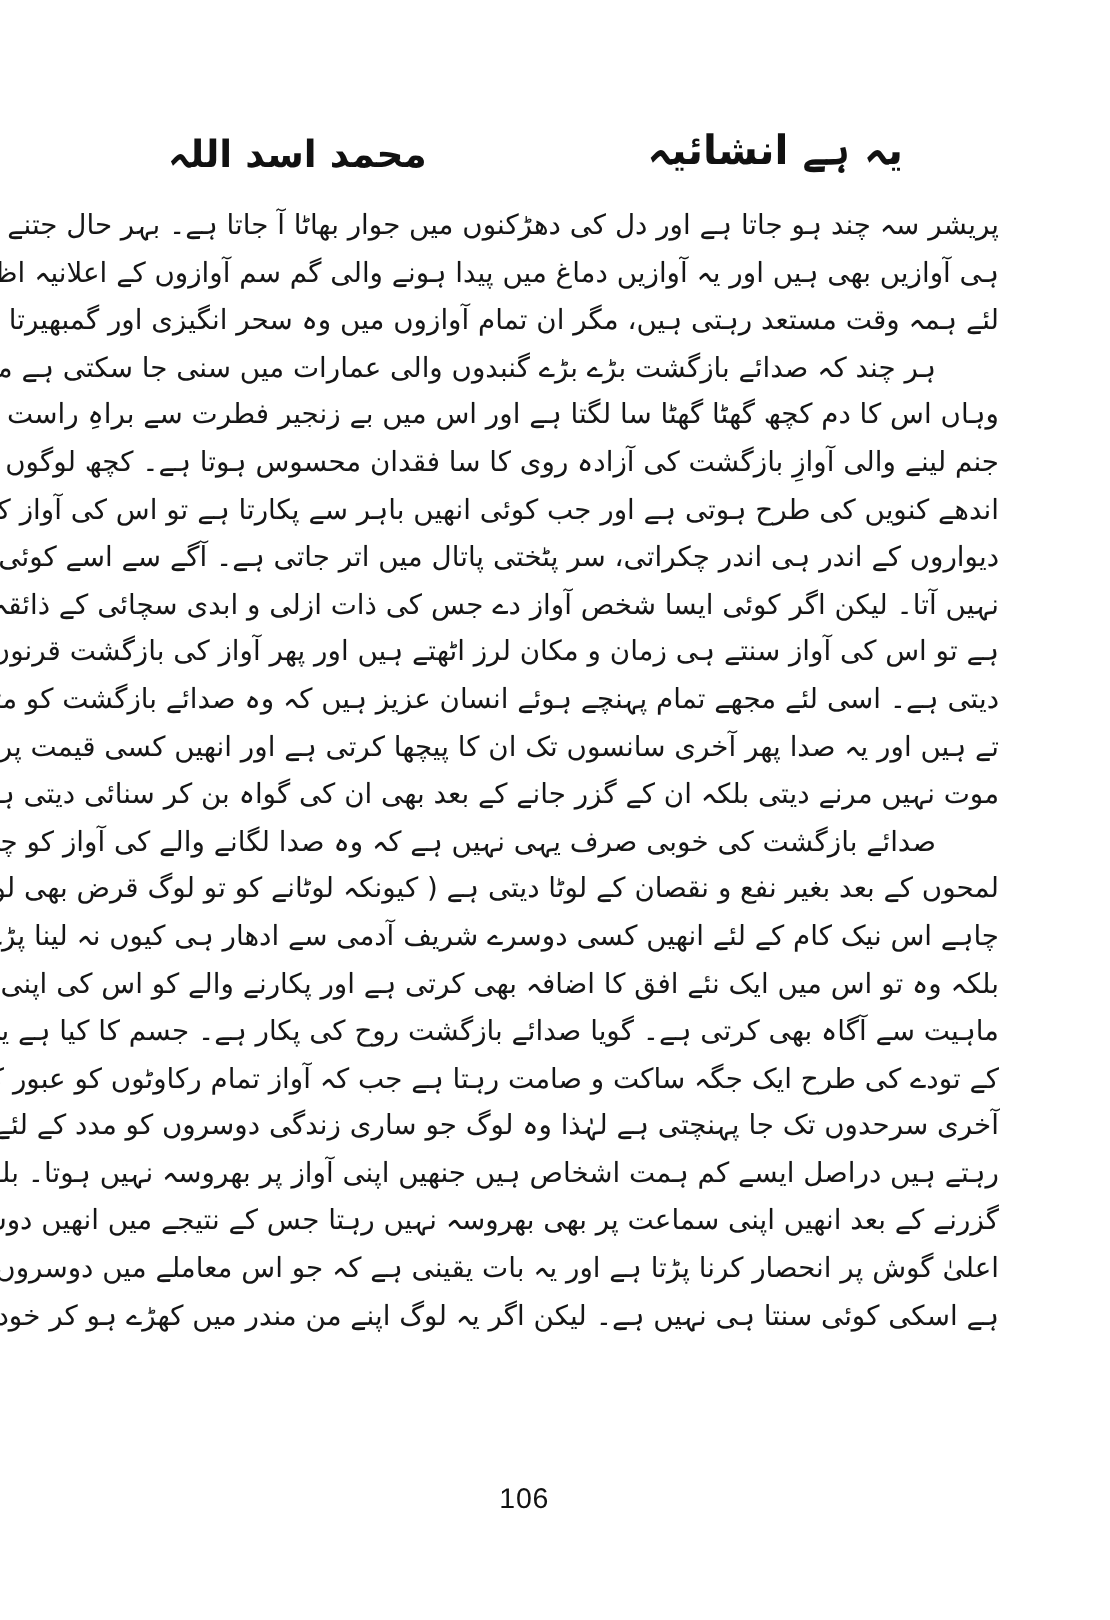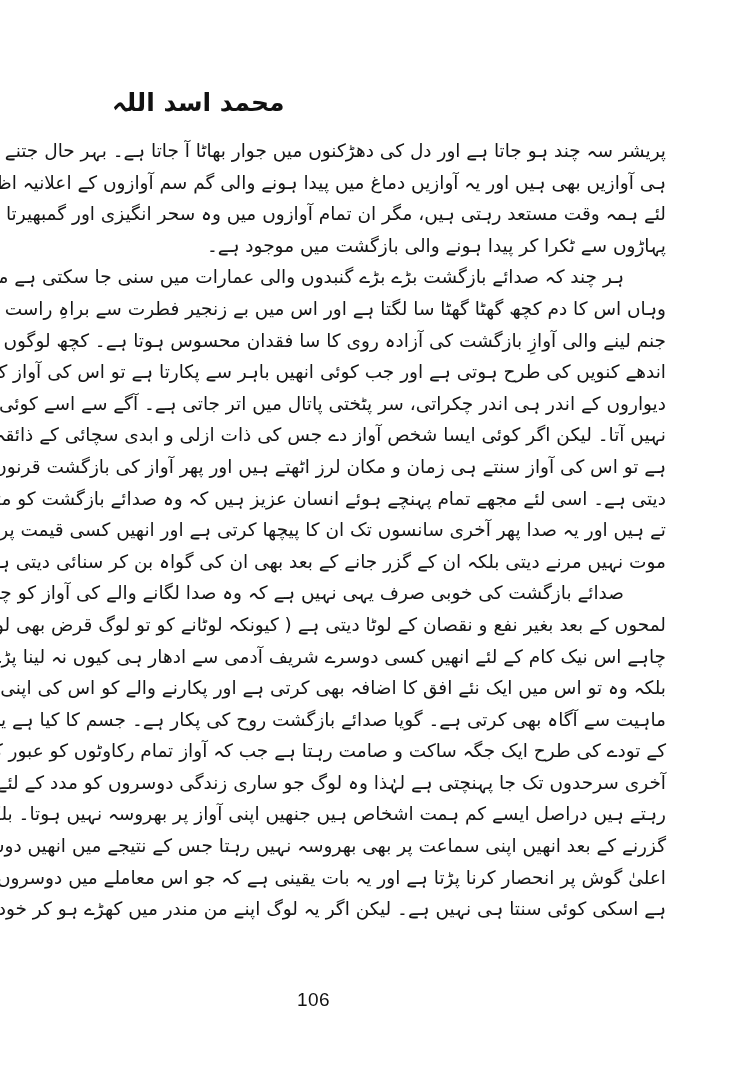--- a/index.html
+++ b/index.html
@@ -77,36 +77,37 @@
     .page-number {
       position: absolute;
       top: 989px;
       left: 0;
       width: 627px;
       text-align: center;
       font-family: "Liberation Sans", sans-serif;
       font-size: 19px;
       color: #111111;
       letter-spacing: 0.5px;
+      padding-left: 36px;
     }
   </style>
 </head>
 <body>
 
 <div class="page">
 
   <div class="header">
+    <div class="header-title">یہ ہے انشائیہ</div>
     <div class="header-author">محمد اسد اللہ</div>
   </div>
 
   <div class="body-text">
     <div class="line">پریشر سہ چند ہو جاتا ہے اور دل کی دھڑکنوں میں جوار بھاٹا آ جاتا ہے۔ بہر حال جتنے منہ ہیں اتنی</div>
     <div class="line">ہی آوازیں بھی ہیں اور یہ آوازیں دماغ میں پیدا ہونے والی گم سم آوازوں کے اعلانیہ اظہار کے</div>
     <div class="line">لئے ہمہ وقت مستعد رہتی ہیں، مگر ان تمام آوازوں میں وہ سحر انگیزی اور گمبھیرتا موجود نہیں ہے، جو</div>
-    <div class="line para-end">پہاڑوں سے ٹکرا کر پیدا ہونے والی بازگشت میں موجود ہے۔</div>
     <div class="line indent">ہر چند کہ صدائے بازگشت بڑے بڑے گنبدوں والی عمارات میں سنی جا سکتی ہے مگر</div>
     <div class="line">وہاں اس کا دم کچھ گھٹا گھٹا سا لگتا ہے اور اس میں بے زنجیر فطرت سے براہِ راست متصادم ہو کر</div>
     <div class="line">جنم لینے والی آوازِ بازگشت کی آزادہ روی کا سا فقدان محسوس ہوتا ہے۔ کچھ لوگوں کی ذات</div>
     <div class="line">اندھے کنویں کی طرح ہوتی ہے اور جب کوئی انھیں باہر سے پکارتا ہے تو اس کی آواز کنویں کی</div>
     <div class="line">دیواروں کے اندر ہی اندر چکراتی، سر پٹختی پاتال میں اتر جاتی ہے۔ آگے سے اسے کوئی جواب</div>
     <div class="line">نہیں آتا۔ لیکن اگر کوئی ایسا شخص آواز دے جس کی ذات ازلی و ابدی سچائی کے ذائقہ سے آشنا</div>
     <div class="line">ہے تو اس کی آواز سنتے ہی زمان و مکان لرز اٹھتے ہیں اور پھر آواز کی بازگشت قرنوں تک سنائی</div>
     <div class="line">دیتی ہے۔ اسی لئے مجھے تمام پہنچے ہوئے انسان عزیز ہیں کہ وہ صدائے بازگشت کو متحرک کر</div>
     <div class="line">تے ہیں اور یہ صدا پھر آخری سانسوں تک ان کا پیچھا کرتی ہے اور انھیں کسی قیمت پر بھی گمنامی کی</div>
     <div class="line para-end">موت نہیں مرنے دیتی بلکہ ان کے گزر جانے کے بعد بھی ان کی گواہ بن کر سنائی دیتی ہے۔</div>

